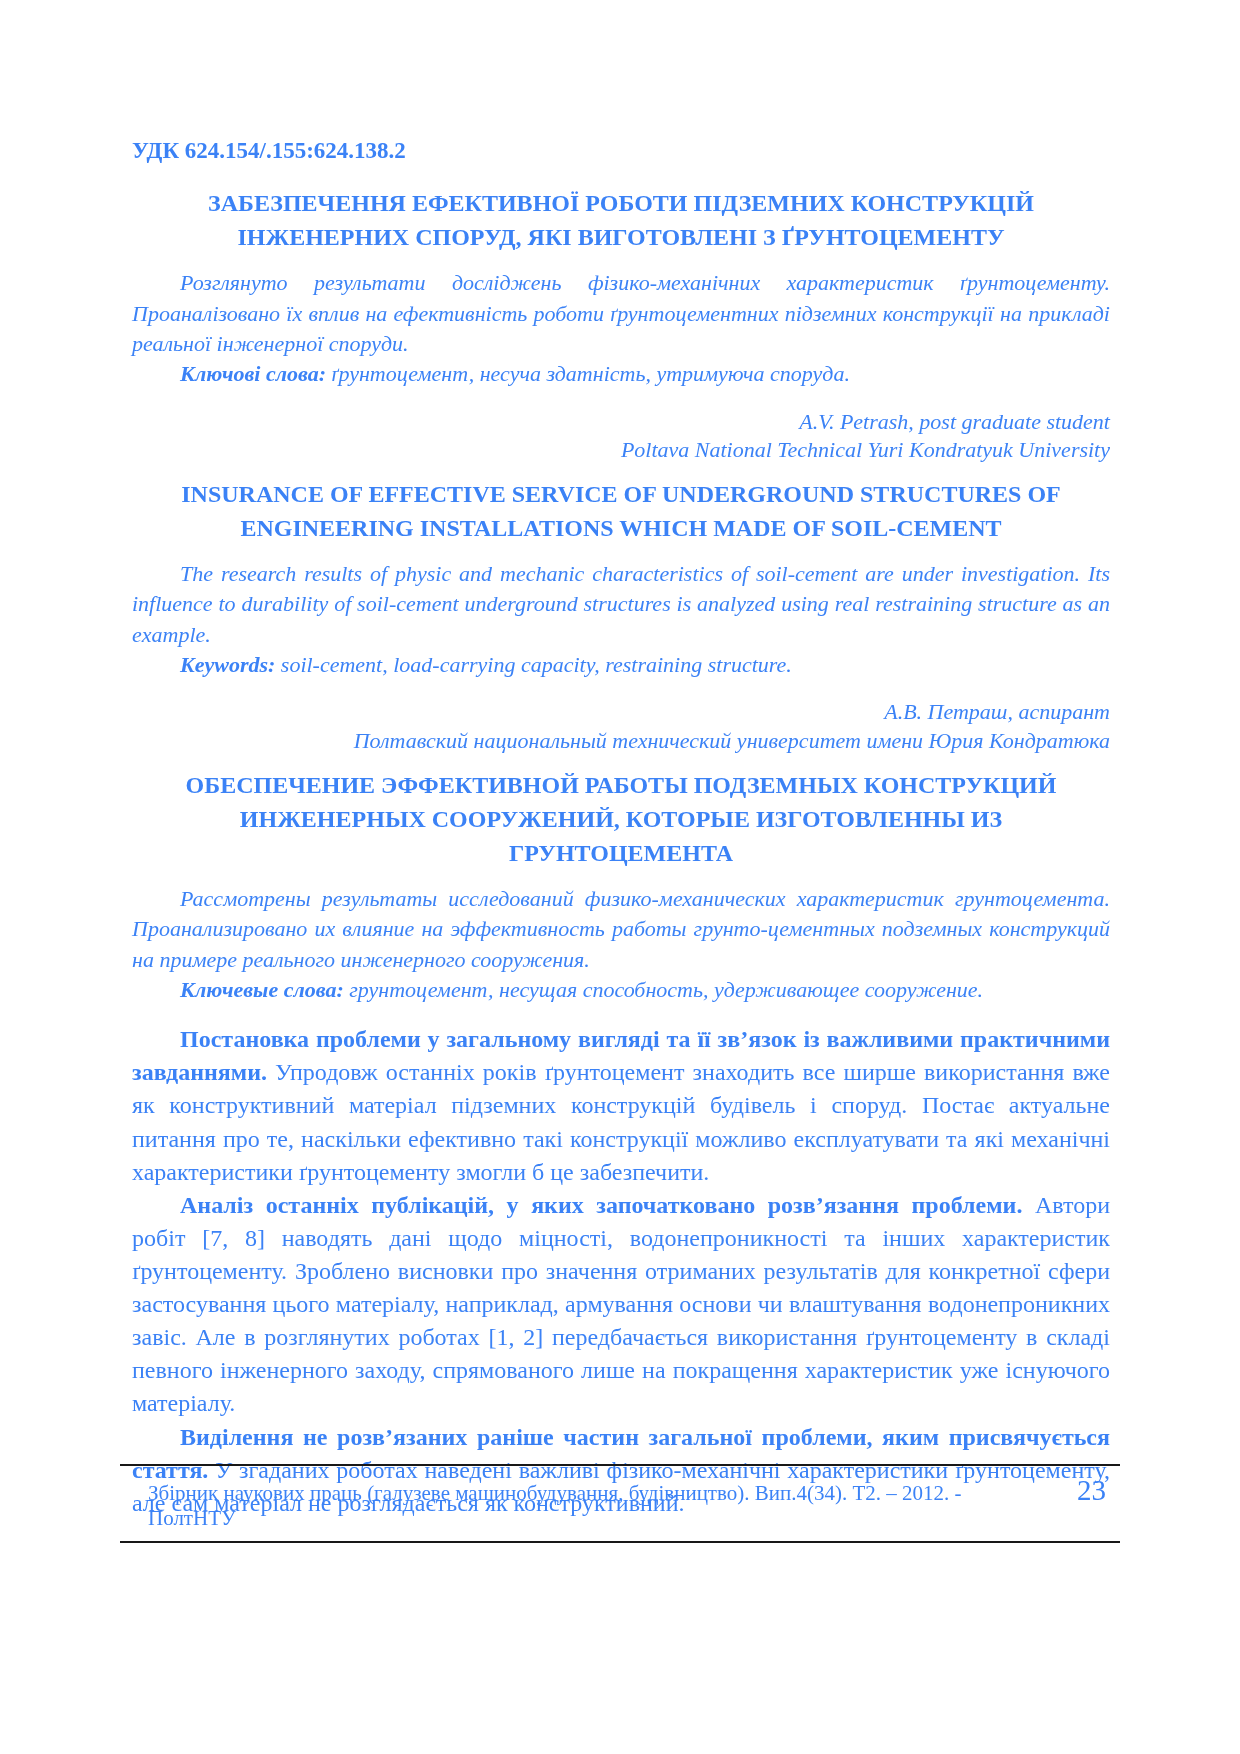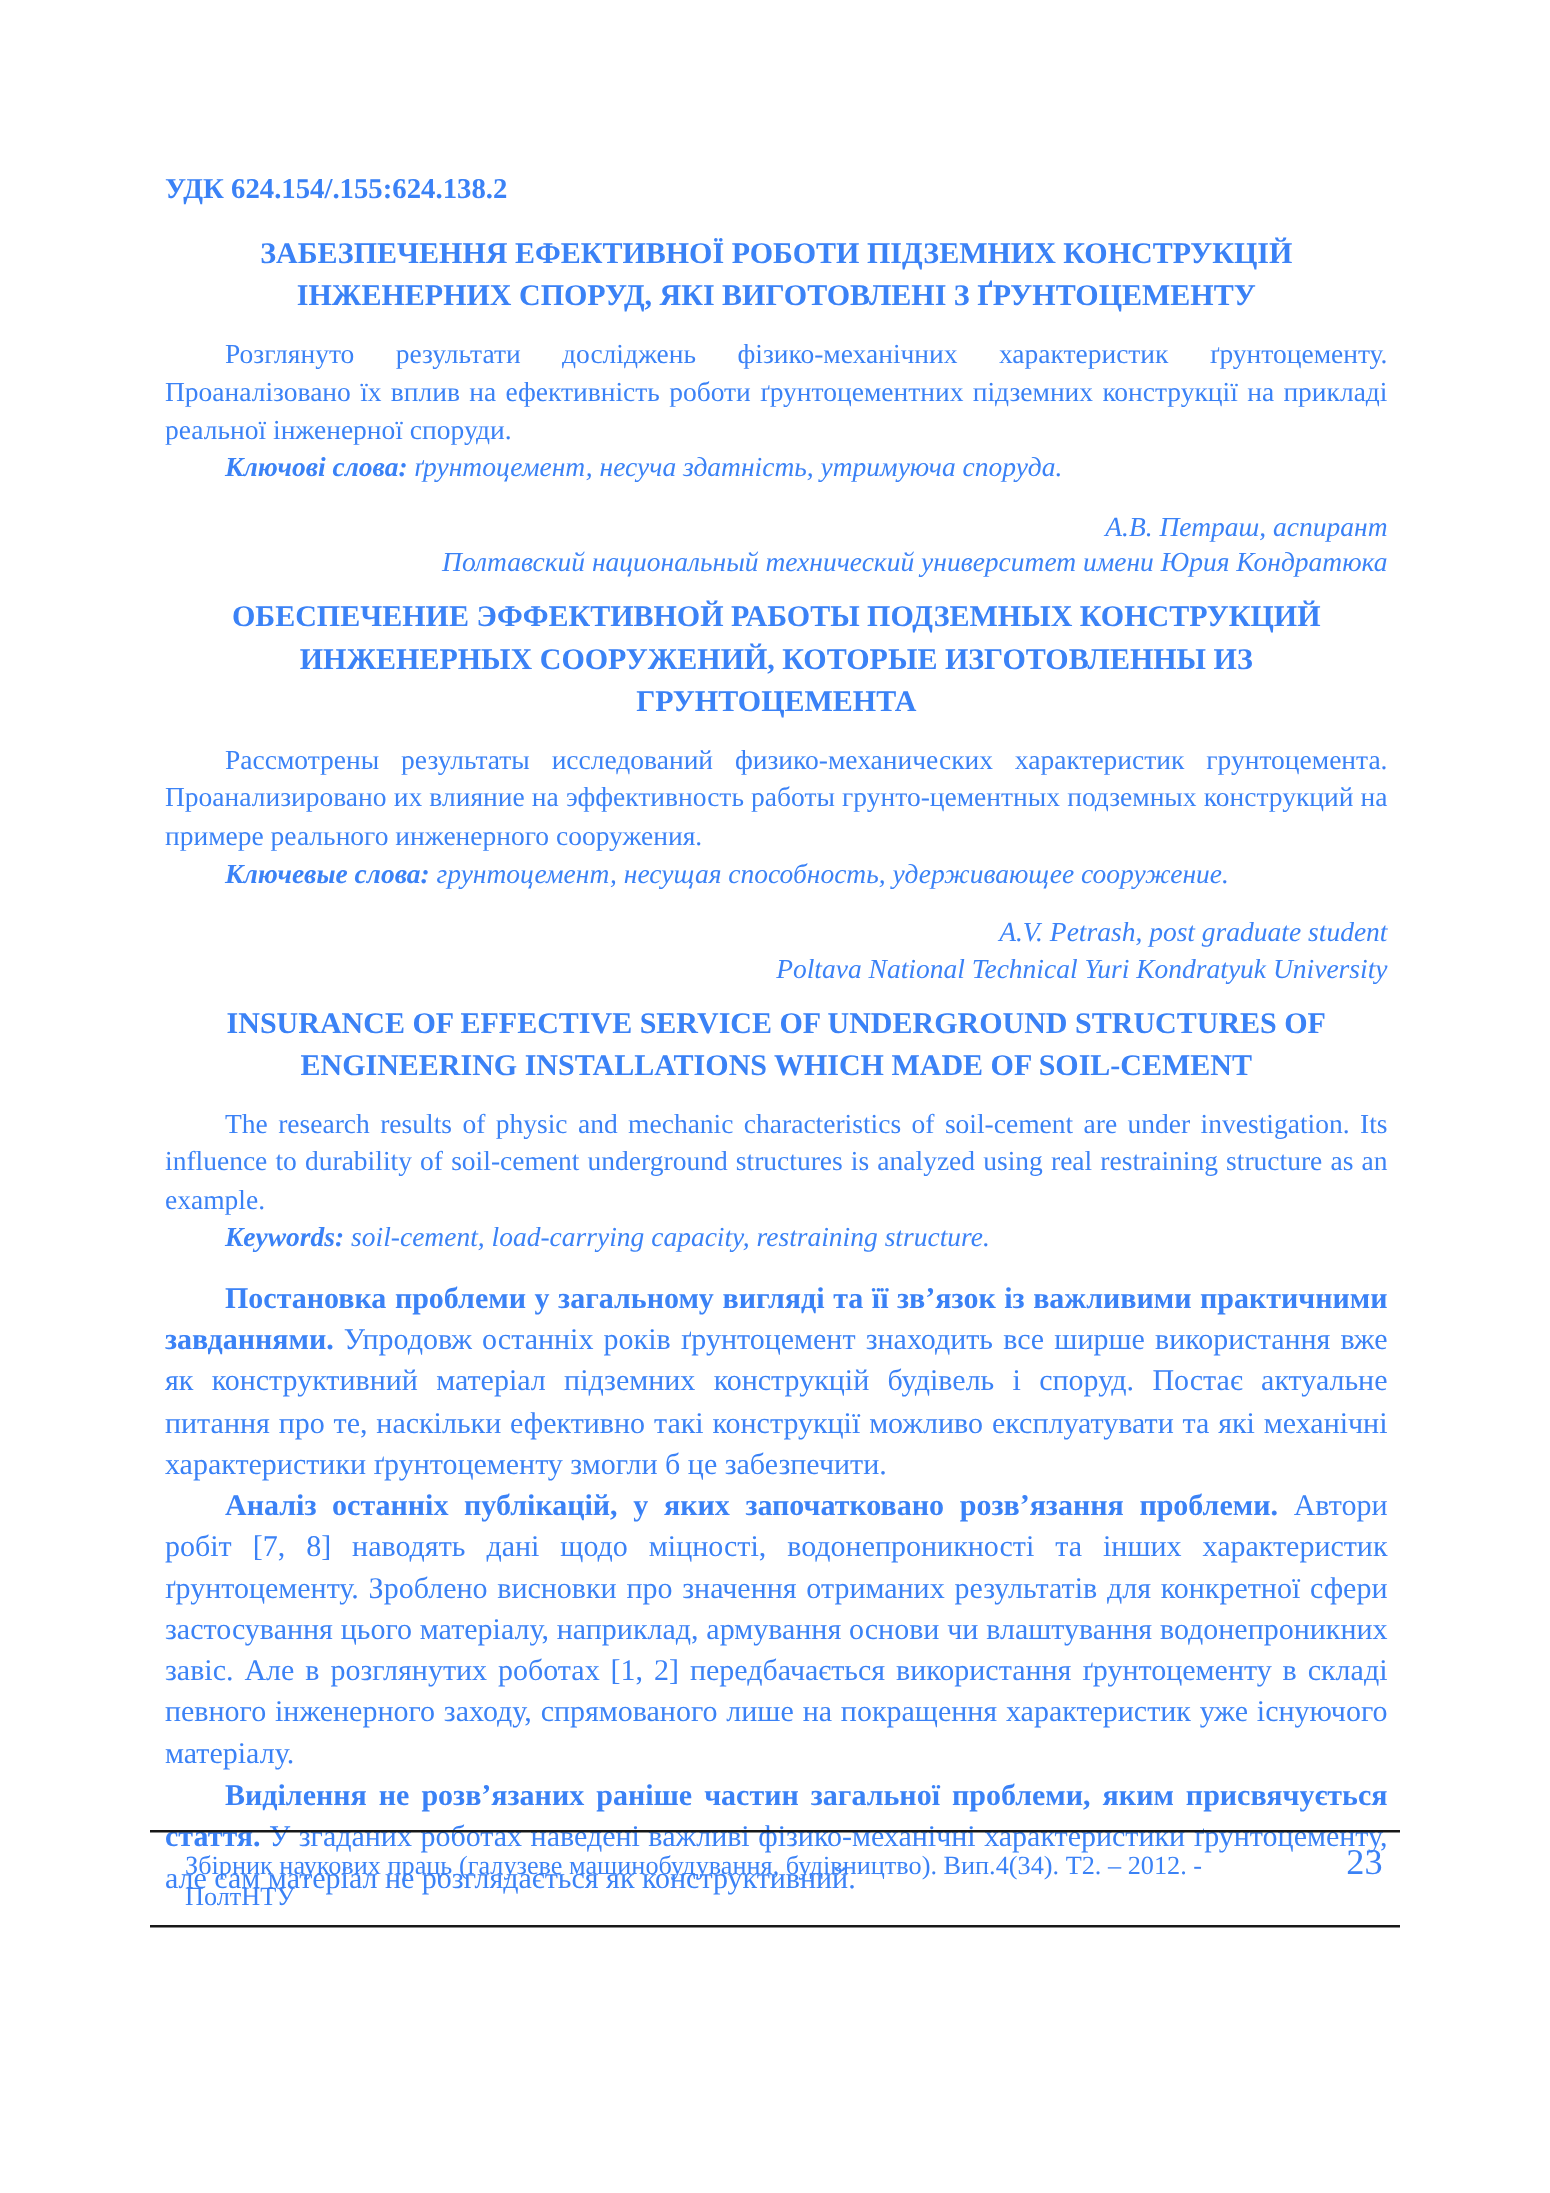--- a/index.html
+++ b/index.html
@@ -40,20 +40,21 @@
     margin: 0 0 4px 0;
   }
   .title {
     text-align: center;
     font-weight: bold;
     font-size: 24px;
     line-height: 1.42;
     margin: 12px 0 14px 0;
   }
   .abstract {
+    font-style: italic;
     font-size: 22px;
     line-height: 1.38;
     text-align: justify;
     text-indent: 48px;
     margin: 0;
   }
   .keywords {
     font-style: italic;
     font-size: 22px;
     line-height: 1.38;
@@ -106,33 +107,33 @@
 
   <div class="udk">УДК 624.154/.155:624.138.2</div>
 
   <section class="lang-block">
     <h1 class="title">ЗАБЕЗПЕЧЕННЯ ЕФЕКТИВНОЇ РОБОТИ ПІДЗЕМНИХ КОНСТРУКЦІЙ ІНЖЕНЕРНИХ СПОРУД, ЯКІ ВИГОТОВЛЕНІ З ҐРУНТОЦЕМЕНТУ</h1>
     <p class="abstract">Розглянуто результати досліджень фізико-механічних характеристик ґрунтоцементу. Проаналізовано їх вплив на ефективність роботи ґрунтоцементних підземних конструкції на прикладі реальної інженерної споруди.</p>
     <p class="keywords"><span class="kw-label">Ключові слова:</span> <span>ґрунтоцемент, несуча здатність, утримуюча споруда.</span></p>
   </section>
 
   <section class="lang-block">
+    <p class="byline-author">A.V. Petrash, post graduate student</p>
+    <p class="byline-affil">Poltava National Technical Yuri Kondratyuk University</p>
+    <h1 class="title">INSURANCE OF EFFECTIVE SERVICE OF UNDERGROUND STRUCTURES OF ENGINEERING INSTALLATIONS WHICH MADE OF SOIL-CEMENT</h1>
+    <p class="abstract">The research results of physic and mechanic characteristics of soil-cement are under investigation. Its influence to durability of soil-cement underground structures is analyzed using real restraining structure as an example.</p>
+    <p class="keywords"><span class="kw-label">Keywords:</span> <span>soil-cement, load-carrying capacity, restraining structure.</span></p>
+  </section>
+
+  <section class="lang-block">
     <p class="byline-author">А.В. Петраш, аспирант</p>
     <p class="byline-affil">Полтавский национальный технический университет имени Юрия Кондратюка</p>
     <h1 class="title">ОБЕСПЕЧЕНИЕ ЭФФЕКТИВНОЙ РАБОТЫ ПОДЗЕМНЫХ КОНСТРУКЦИЙ ИНЖЕНЕРНЫХ СООРУЖЕНИЙ, КОТОРЫЕ ИЗГОТОВЛЕННЫ ИЗ ГРУНТОЦЕМЕНТА</h1>
     <p class="abstract">Рассмотрены результаты исследований физико-механических характеристик грунтоцемента. Проанализировано их влияние на эффективность работы грунто-цементных подземных конструкций на примере реального инженерного сооружения.</p>
     <p class="keywords"><span class="kw-label">Ключевые слова:</span> <span>грунтоцемент, несущая способность, удерживающее сооружение.</span></p>
-  </section>
-
-  <section class="lang-block">
-    <p class="byline-author">A.V. Petrash, post graduate student</p>
-    <p class="byline-affil">Poltava National Technical Yuri Kondratyuk University</p>
-    <h1 class="title">INSURANCE OF EFFECTIVE SERVICE OF UNDERGROUND STRUCTURES OF ENGINEERING INSTALLATIONS WHICH MADE OF SOIL-CEMENT</h1>
-    <p class="abstract">The research results of physic and mechanic characteristics of soil-cement are under investigation. Its influence to durability of soil-cement underground structures is analyzed using real restraining structure as an example.</p>
-    <p class="keywords"><span class="kw-label">Keywords:</span> <span>soil-cement, load-carrying capacity, restraining structure.</span></p>
   </section>
 
   <section class="body-text">
     <p class="body-para"><span class="lead">Постановка проблеми у загальному вигляді та її зв’язок із важливими практичними завданнями.</span> <span>Упродовж останніх років ґрунтоцемент знаходить все ширше використання вже як конструктивний матеріал підземних конструкцій будівель і споруд. Постає актуальне питання про те, наскільки ефективно такі конструкції можливо експлуатувати та які механічні характеристики ґрунтоцементу змогли б це забезпечити.</span></p>
     <p class="body-para"><span class="lead">Аналіз останніх публікацій, у яких започатковано розв’язання проблеми.</span> <span>Автори робіт [7, 8] наводять дані щодо міцності, водонепроникності та інших характеристик ґрунтоцементу. Зроблено висновки про значення отриманих результатів для конкретної сфери застосування цього матеріалу, наприклад, армування основи чи влаштування водонепроникних завіс. Але в розглянутих роботах [1, 2] передбачається використання ґрунтоцементу в складі певного інженерного заходу, спрямованого лише на покращення характеристик уже існуючого матеріалу.</span></p>
     <p class="body-para"><span class="lead">Виділення не розв’язаних раніше частин загальної проблеми, яким присвячується стаття.</span> <span>У згаданих роботах наведені важливі фізико-механічні характеристики ґрунтоцементу, але сам матеріал не розглядається як конструктивний.</span></p>
   </section>
 
   <footer class="footer">
     <span>Збірник наукових праць (галузеве машинобудування, будівництво). Вип.4(34). Т2. – 2012. - ПолтНТУ</span>

